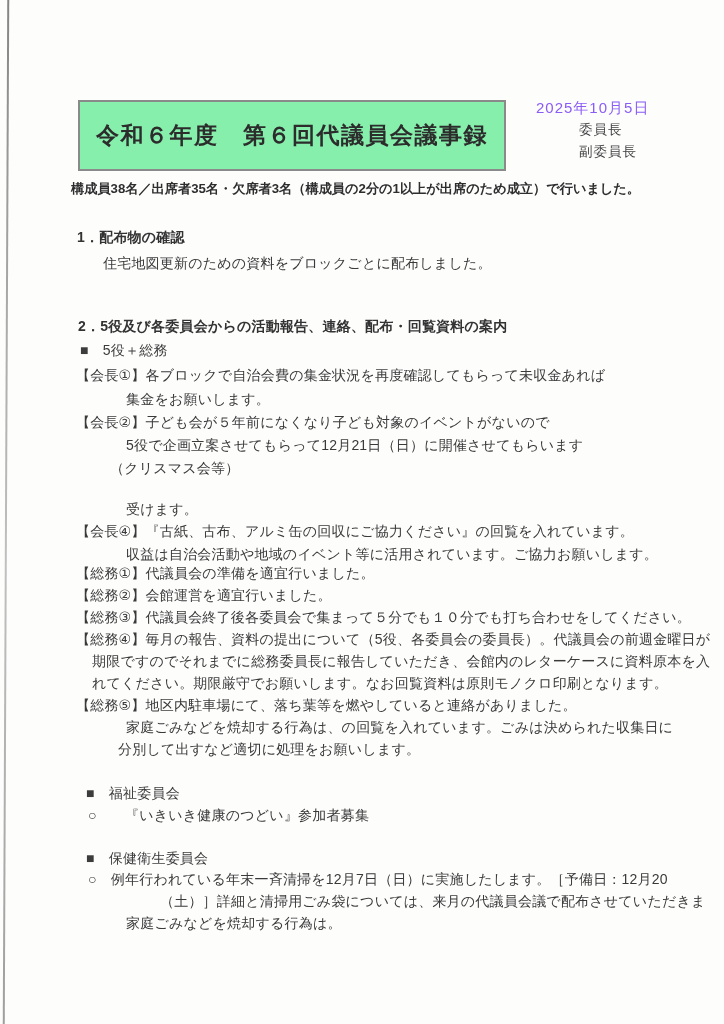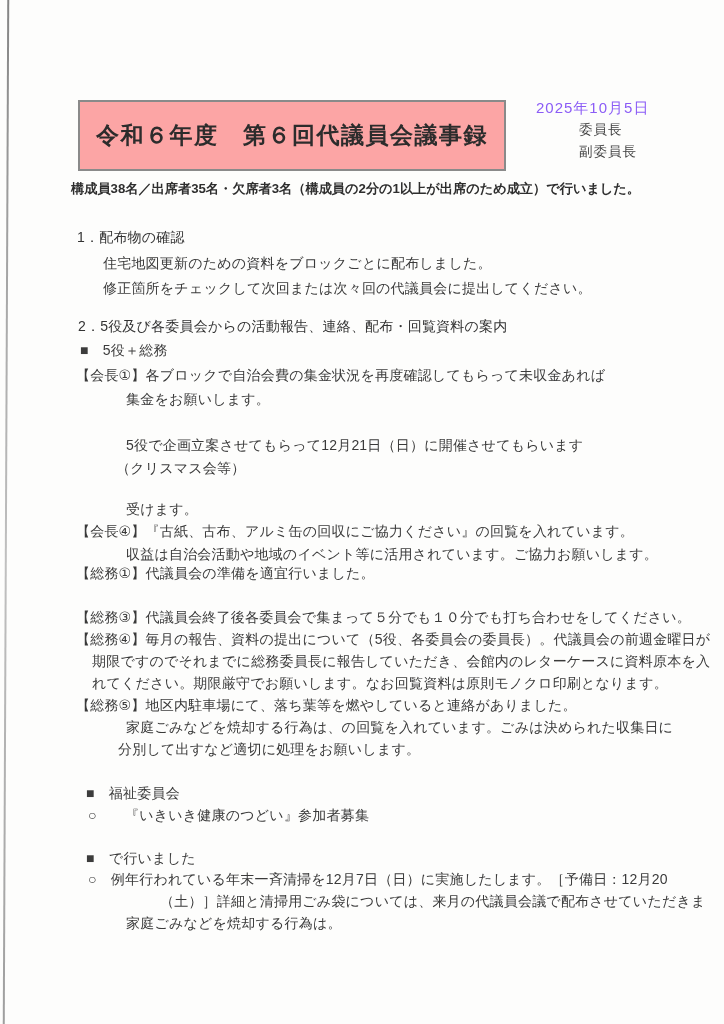--- a/index.html
+++ b/index.html
@@ -20,21 +20,21 @@
     position:absolute;left:5px;top:-4px;height:1034px;width:2px;
     background:linear-gradient(#6f6f6f,#9a9a9a 30%,#b5b5b5 55%,#8d8d8d);
     transform:rotate(0.25deg);
     opacity:.85;
   }
   .title-box{
     position:absolute;left:78px;top:100px;width:428px;height:71px;
     border:2px solid #8a8a8a;
     display:flex;align-items:center;justify-content:center;
     box-sizing:border-box;
-    background:#fca5a5;
+    background:#86efac;
   }
   .title-text{
     font-size:23px;font-weight:700;letter-spacing:1.5px;color:#2c2c2c;
     white-space:nowrap;
   }
   .date-line{
     position:absolute;left:536px;top:99px;
     font-size:15px;letter-spacing:1px;color:#8b5cf6;white-space:nowrap;
   }
   .signer{
@@ -42,67 +42,68 @@
     font-size:13.5px;letter-spacing:1px;color:#404040;white-space:nowrap;margin-left:38px;
   }
   .ln{
     position:absolute;
     font-size:14px;line-height:1;letter-spacing:.2px;
     color:#3a3a3a;white-space:nowrap;padding-left:8px;
   }
   .attendance{
     font-size:13.2px;font-weight:600;color:#2e2e2e;letter-spacing:0;
   }
-  .heading{color:#333;}
+  .heading{color:#333;font-weight:bold;}
   .bullet-head{color:#3c3c3c;text-align:center;}
 </style>
 </head>
 <body>
 
 <div class="page">
   <div class="scan-edge"></div>
 
   <div class="title-box">
     <span class="title-text">令和６年度　第６回代議員会議事録</span>
   </div>
   <div class="date-line">2025年10月5日</div>
   <div class="signer" style="top:121px">委員長</div>
   <div class="signer" style="top:143px">副委員長</div>
 
   <div class="ln attendance" style="top:182px;left:63px">構成員38名／出席者35名・欠席者3名（構成員の2分の1以上が出席のため成立）で行いました。</div>
 
   <div class="ln heading" style="top:230px;left:69px">1．配布物の確認</div>
   <div class="ln" style="top:256px;left:95px">住宅地図更新のための資料をブロックごとに配布しました。</div>
-  <div class="ln" style="top:281px;left:95px">修正箇所をチェックして次回または次々回の代議員会に提出してください。</div>
 
   <div class="ln heading" style="top:319px;left:70px">2．5役及び各委員会からの活動報告、連絡、配布・回覧資料の案内</div>
   <div class="ln bullet-head" style="top:343px;left:72px">■　5役＋総務</div>
 
   <div class="ln" style="top:368px;left:68px">【会長①】各ブロックで自治会費の集金状況を再度確認してもらって未収金あれば</div>
   <div class="ln" style="top:392px;left:118px">集金をお願いします。</div>
 
+  <div class="ln" style="top:415px;left:68px">【会長②】子ども会が５年前になくなり子ども対象のイベントがないので</div>
   <div class="ln" style="top:438px;left:118px">5役で企画立案させてもらって12月21日（日）に開催させてもらいます</div>
-  <div class="ln" style="top:461px;left:108px">（クリスマス会等）</div>
+  <div class="ln" style="top:461px;left:102px">（クリスマス会等）</div>
 
   <div class="ln" style="top:502px;left:118px">受けます。</div>
 
   <div class="ln" style="top:524px;left:68px">【会長④】『古紙、古布、アルミ缶の回収にご協力ください』の回覧を入れています。</div>
   <div class="ln" style="top:547px;left:118px">収益は自治会活動や地域のイベント等に活用されています。ご協力お願いします。</div>
 
   <div class="ln" style="top:566px;left:68px">【総務①】代議員会の準備を適宜行いました。</div>
+  <div class="ln" style="top:588px;left:68px">【総務②】会館運営を適宜行いました。</div>
   <div class="ln" style="top:610px;left:68px">【総務③】代議員会終了後各委員会で集まって５分でも１０分でも打ち合わせをしてください。</div>
 
   <div class="ln" style="top:632px;left:68px">【総務④】毎月の報告、資料の提出について（5役、各委員会の委員長）。代議員会の前週金曜日が</div>
   <div class="ln" style="top:654px;left:84px">期限ですのでそれまでに総務委員長に報告していただき、会館内のレターケースに資料原本を入</div>
   <div class="ln" style="top:676px;left:84px">れてください。期限厳守でお願いします。なお回覧資料は原則モノクロ印刷となります。</div>
 
   <div class="ln" style="top:698px;left:68px">【総務⑤】地区内駐車場にて、落ち葉等を燃やしていると連絡がありました。</div>
   <div class="ln" style="top:720px;left:118px">家庭ごみなどを焼却する行為は、の回覧を入れています。ごみは決められた収集日に</div>
   <div class="ln" style="top:742px;left:110px">分別して出すなど適切に処理をお願いします。</div>
 
   <div class="ln bullet-head" style="top:786px;left:78px">■　福祉委員会</div>
   <div class="ln" style="top:808px;left:80px">○　　『いきいき健康のつどい』参加者募集</div>
 
-  <div class="ln bullet-head" style="top:851px;left:78px">■　で行いました</div>
+  <div class="ln bullet-head" style="top:851px;left:78px">■　保健衛生委員会</div>
   <div class="ln" style="top:872px;left:80px">○　例年行われている年末一斉清掃を12月7日（日）に実施したします。［予備日：12月20</div>
   <div class="ln" style="top:894px;left:152px">（土）］詳細と清掃用ごみ袋については、来月の代議員会議で配布させていただきま</div>
   <div class="ln" style="top:916px;left:118px">家庭ごみなどを焼却する行為は。</div>
 </div>
 
 </body></html>

